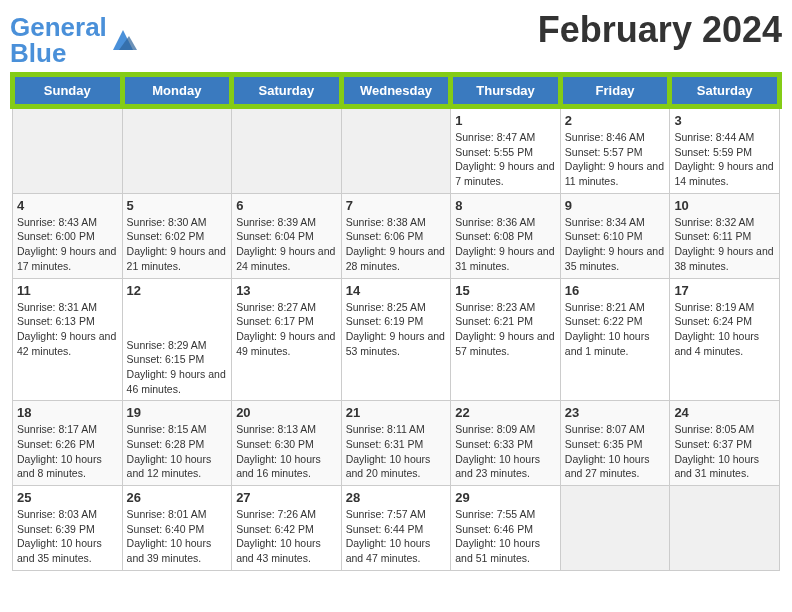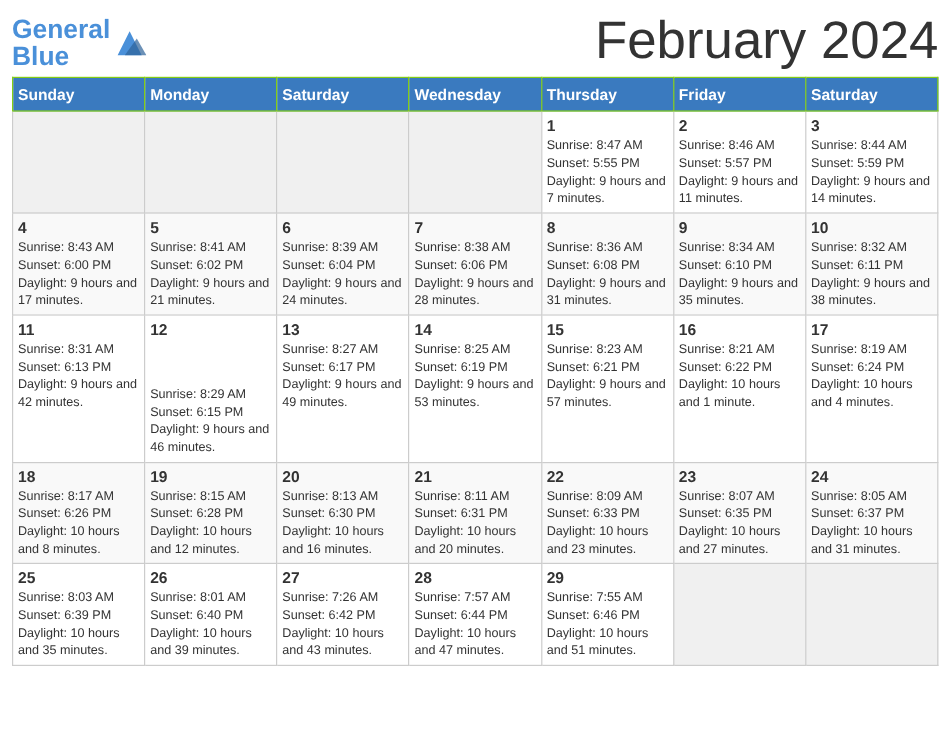--- a/index.html
+++ b/index.html
@@ -15,59 +15,59 @@
       justify-content: space-between;
       align-items: flex-start;
       margin-bottom: 6px;
     }
     .logo {
       display: flex;
       align-items: center;
       margin-top: 4px;
     }
     .logo-text {
-      font-size: 22px;
+      font-size: 26px;
       font-weight: bold;
       color: #333;
       line-height: 1;
     }
     .logo-text span {
       color: #4a90d9;
     }
     .logo-icon {
       width: 28px;
       height: 28px;
       margin-left: 2px;
     }
     .title-area {
       text-align: right;
     }
     .main-title {
-      font-size: 44px;
-      font-weight: normal;
+      font-size: 36px;
+      font-weight: bold;
       color: #333;
       line-height: 1.1;
     }
     .subtitle {
       font-size: 16px;
       color: #555;
     }
     table {
       width: 100%;
       border-collapse: collapse;
       table-layout: fixed;
     }
     thead tr th {
       background-color: #3a7abf;
       color: #fff;
       font-size: 13px;
       font-weight: bold;
       padding: 6px 4px;
-      text-align: left;
-      border: 1px solid #84cc16;
+      text-align: center;
+      border: 5px solid #84cc16;
     }
     tbody tr td {
       border: 1px solid #ccc;
       vertical-align: top;
       padding: 4px 4px;
       min-height: 80px;
       height: 80px;
       font-size: 11px;
       color: #333;
       background: #fff;
@@ -153,21 +153,21 @@
       </tr>
       <tr>
         <td>
           <span class="day-number">4</span>
           <div class="day-info" style="white-space: pre-line;">Sunrise: 8:43 AM
 Sunset: 6:00 PM
 Daylight: 9 hours and 17 minutes.</div>
         </td>
         <td>
           <span class="day-number">5</span>
-          <div class="day-info" style="white-space: pre-line;">Sunrise: 8:41 AM
+          <div class="day-info" style="white-space: pre-line;">Sunrise: 8:30 AM
 Sunset: 6:02 PM
 Daylight: 9 hours and 21 minutes.</div>
         </td>
         <td>
           <span class="day-number">6</span>
           <div class="day-info" style="white-space: pre-line;">Sunrise: 8:39 AM
 Sunset: 6:04 PM
 Daylight: 9 hours and 24 minutes.</div>
         </td>
         <td>

